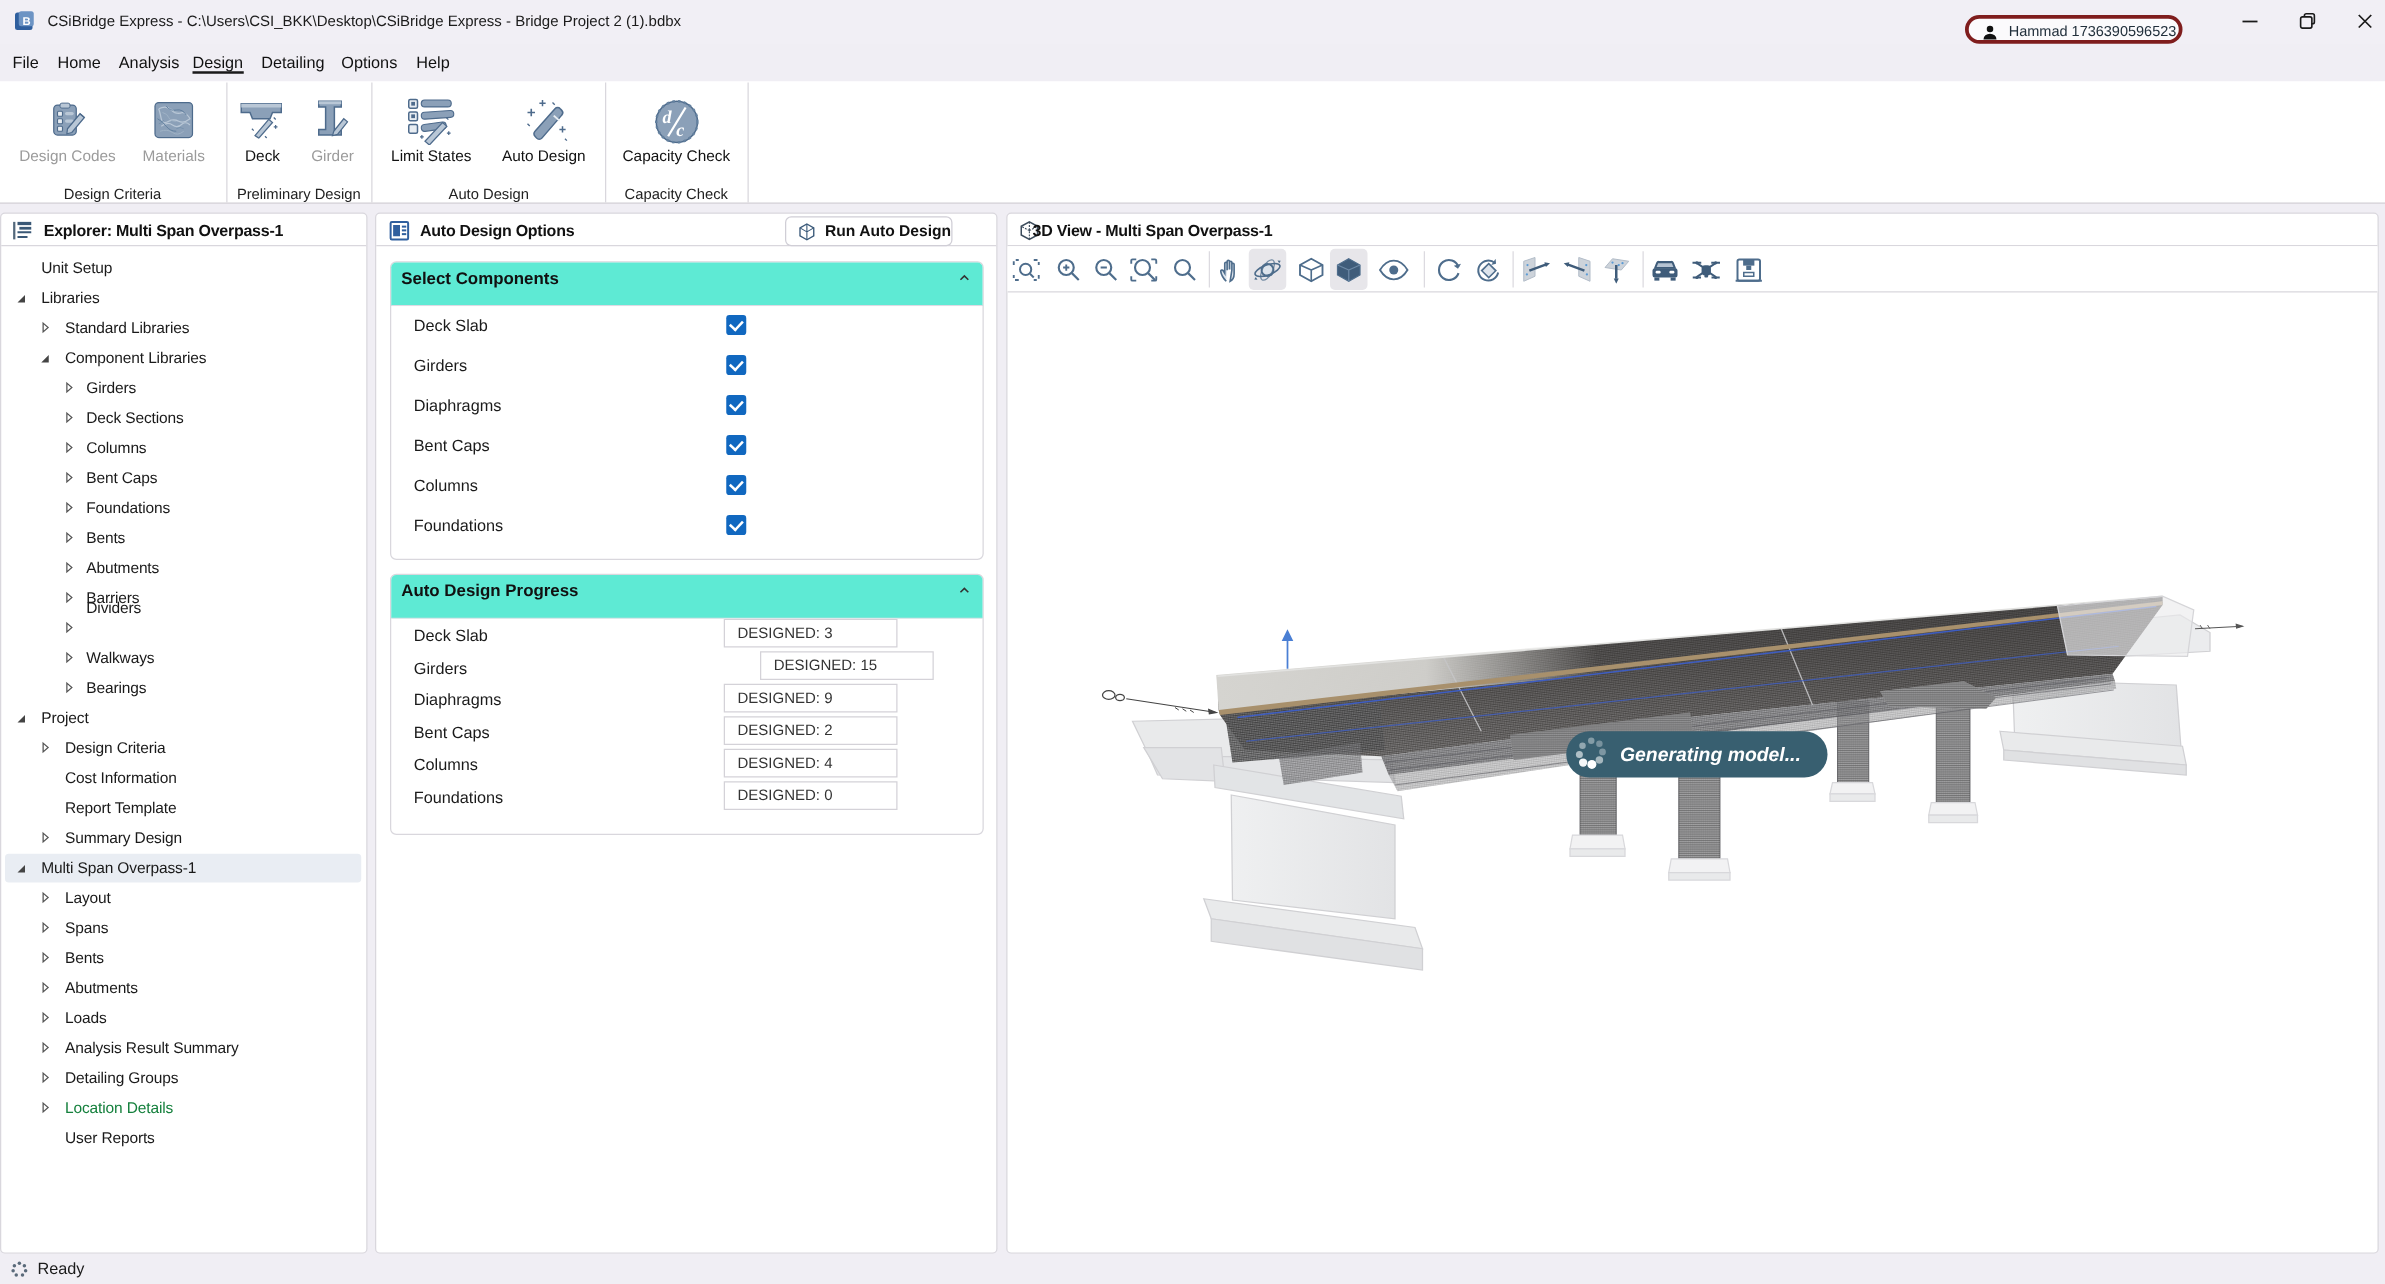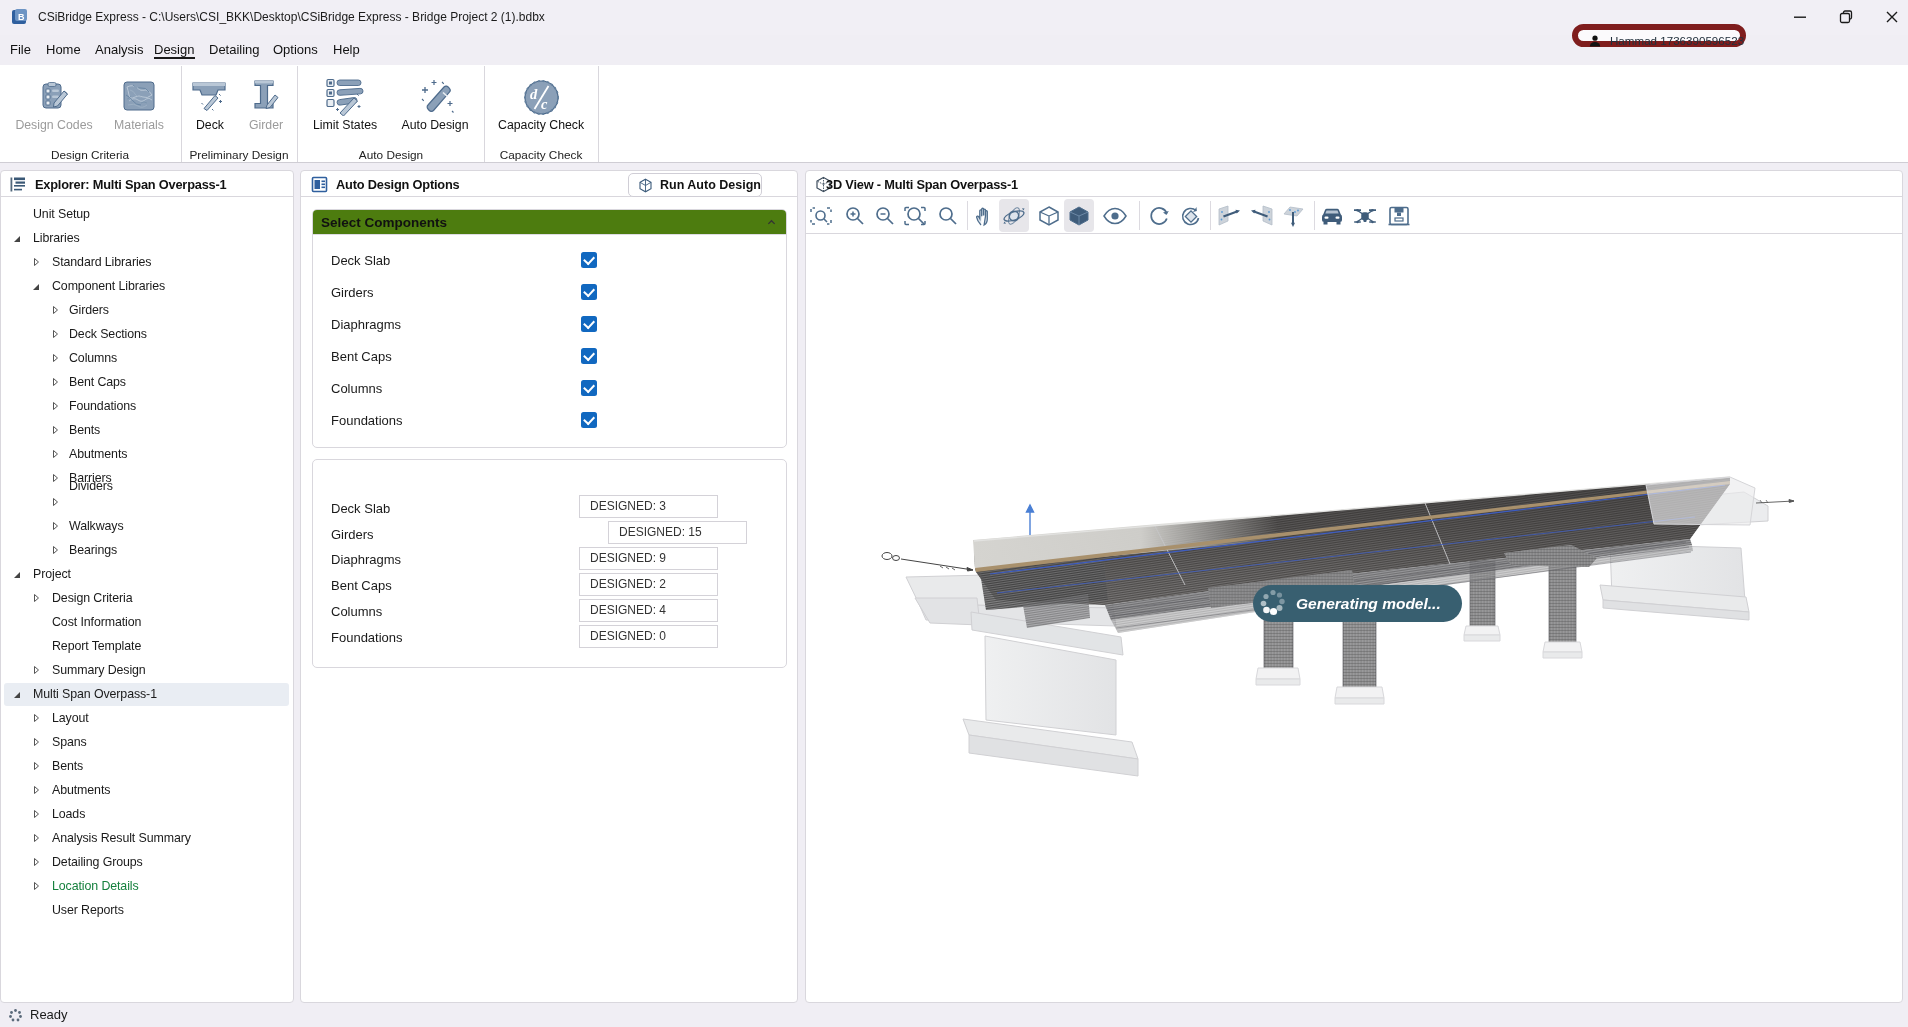--- a/index.html
+++ b/index.html
@@ -2,21 +2,21 @@
 <html><head>
 <meta charset="utf-8">
 <style>
   * { margin:0; padding:0; box-sizing:border-box; }
   html,body { width:1908px; height:1027px; overflow:hidden; }
   body { background:#f0eef4; font-family:"Liberation Sans",sans-serif; color:#1a1a1a; position:relative; }
   .abs { position:absolute; }
   .panel { position:absolute; background:#fff; border:1px solid #d9d7dd; border-radius:4px; }
   .phead { position:absolute; left:0; right:0; top:0; height:26px; border-bottom:1px solid #d9d7dd; }
   .phead .ttl { position:absolute; top:6px; font-size:12.8px; font-weight:bold; color:#111; letter-spacing:-0.2px; }
-  .sechead { position:absolute; left:0; right:0; top:0; height:25px; background:#4d7c0f; border-bottom:1px solid #dddbe3; border-radius:4px 4px 0 0;text-align:right; }
+  .sechead { position:absolute; left:0; right:0; top:0; height:35px; background:#5eead4; border-bottom:1px solid #dddbe3; border-radius:4px 4px 0 0;text-align:right; }
   .sechead .st { position:absolute; left:8px; top:5px; font-size:13.5px; font-weight:bold; color:#111; }
   .chev { position:absolute; right:10px; top:8px; width:9px; height:9px; }
   .row-label { position:absolute; font-size:13px; color:#1a1a1a; }
   .cb { position:absolute; width:16px; height:16px; background:#1168c0; border-radius:2.5px; }
   .cb:after { content:""; position:absolute; left:3px; top:3.5px; width:7.5px; height:4.5px; border-left:2.2px solid #fff; border-bottom:2.2px solid #fff; transform:rotate(-47deg); }
   .dbox { position:absolute; left:278px; width:139px; height:23px; background:#fff; border:1px solid #d4d2d8; font-size:12px; color:#333; line-height:21px; padding-left:10px; }
   .titem { position:absolute; white-space:nowrap; font-size:12.4px; letter-spacing:-0.1px; }
   .menu-item { position:absolute; top:42px; font-size:13px; color:#111; }
   .gsep { position:absolute; top:66px; width:1px; height:96px; background:#d9d7dd; }
   .glabel { position:absolute; top:148px; font-size:11.8px; color:#222; text-align:center; }
@@ -26,21 +26,21 @@
 </head>
 <body>
 
 <div class="abs" style="left:0;top:0;width:1908px;height:35px;background:#f1eff5;">
   <svg class="abs" style="left:11px;top:8px" width="18" height="18" viewBox="0 0 18 18">
     <rect x="1" y="2" width="14" height="14" rx="2" fill="#2f5f9e"></rect>
     <rect x="4" y="1" width="12" height="12" rx="2" fill="#6d94c4"></rect>
     <text x="7" y="12" font-size="9" fill="#fff" font-weight="bold" font-family="Liberation Sans">B</text>
   </svg>
   <div class="abs" style="left:38px;top:10px;font-size:12px;color:#1b1b1b;">CSiBridge Express - C:\Users\CSI_BKK\Desktop\CSiBridge Express - Bridge Project 2 (1).bdbx</div>
-  <div class="abs" style="left:1572px;top:24px;width:174px;height:23px;background:#fbfafc;border:6px solid #7f1d1d;border-radius:12px;">
+  <div class="abs" style="left:1572px;top:12px;width:174px;height:23px;background:#fbfafc;border:3px solid #7f1d1d;border-radius:12px;">
     <svg class="abs" style="left:10px;top:4px" width="14" height="14" viewBox="0 0 14 14">
         <circle cx="7" cy="4.2" r="2.6" fill="#111"></circle>
         <path d="M1.8 12.5 a5.2 4.6 0 0 1 10.4 0 z" fill="#111"></path>
       </svg>
     <div class="abs" style="left:32px;top:4px;font-size:11.6px;color:#22303c;white-space:nowrap;">Hammad 1736390596523</div>
   </div>
   <svg class="abs" style="left:1791px;top:8px" width="18" height="18" viewBox="0 0 18 18">
       <rect x="3" y="8.5" width="12" height="1.4" fill="#1a1a1a"></rect>
     </svg>
   <svg class="abs" style="left:1837px;top:8px" width="18" height="18" viewBox="0 0 18 18">
@@ -300,20 +300,26 @@
       <div class="cb" style="left:268px;top:106px;"></div>
     <div class="row-label" style="left:18px;top:139px;">Bent Caps</div>  
       <div class="cb" style="left:268px;top:138px;"></div>
     <div class="row-label" style="left:18px;top:171px;">Columns</div>    
       <div class="cb" style="left:268px;top:170px;"></div>
     <div class="row-label" style="left:18px;top:203px;">Foundations</div>
       <div class="cb cbf" style="left:268px;top:202px;"></div>
   </div>
 
   <div class="abs" style="left:11px;top:288px;width:475px;height:209px;border:1px solid #d9d7dd;border-radius:5px;background:#fff;">
+    <div class="sechead">
+        <div class="st">Auto Design Progress</div>
+      <svg class="chev" viewBox="0 0 10 10">
+          <path d="M1.5 6.5 L5 3 L8.5 6.5" fill="none" stroke="#333" stroke-width="1.4"></path>
+        </svg>
+    </div>
     <div class="row-label" style="left:18px;top:41px;">Deck Slab</div>
     <div class="row-label" style="left:18px;top:67px;">Girders</div>
     <div class="row-label" style="left:18px;top:92px;">Diaphragms</div>
     <div class="row-label" style="left:18px;top:118px;">Bent Caps</div>
     <div class="row-label" style="left:18px;top:144px;">Columns</div>
     <div class="row-label" style="left:18px;top:170px;">Foundations</div>
   </div>
   <div class="dbox" style="top:324px;">DESIGNED: 3</div>
   <div class="dbox" style="top:350px;margin-left:29px;">DESIGNED: 15</div>
   <div class="dbox" style="top:376px;">DESIGNED: 9</div>

